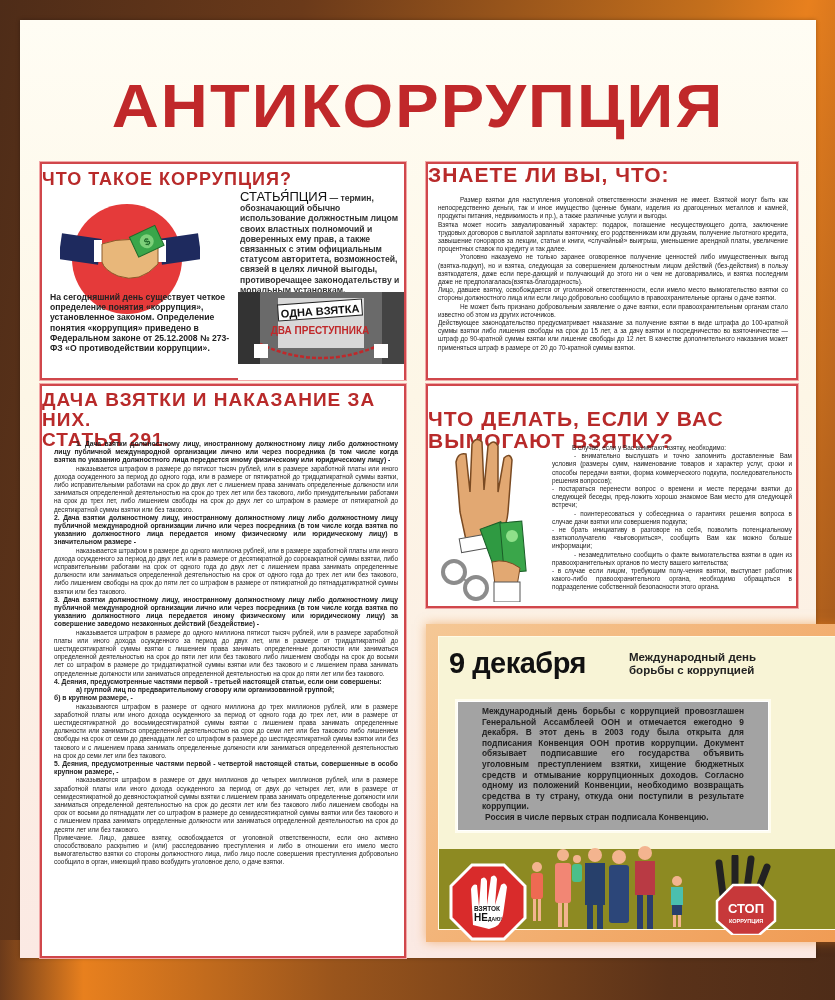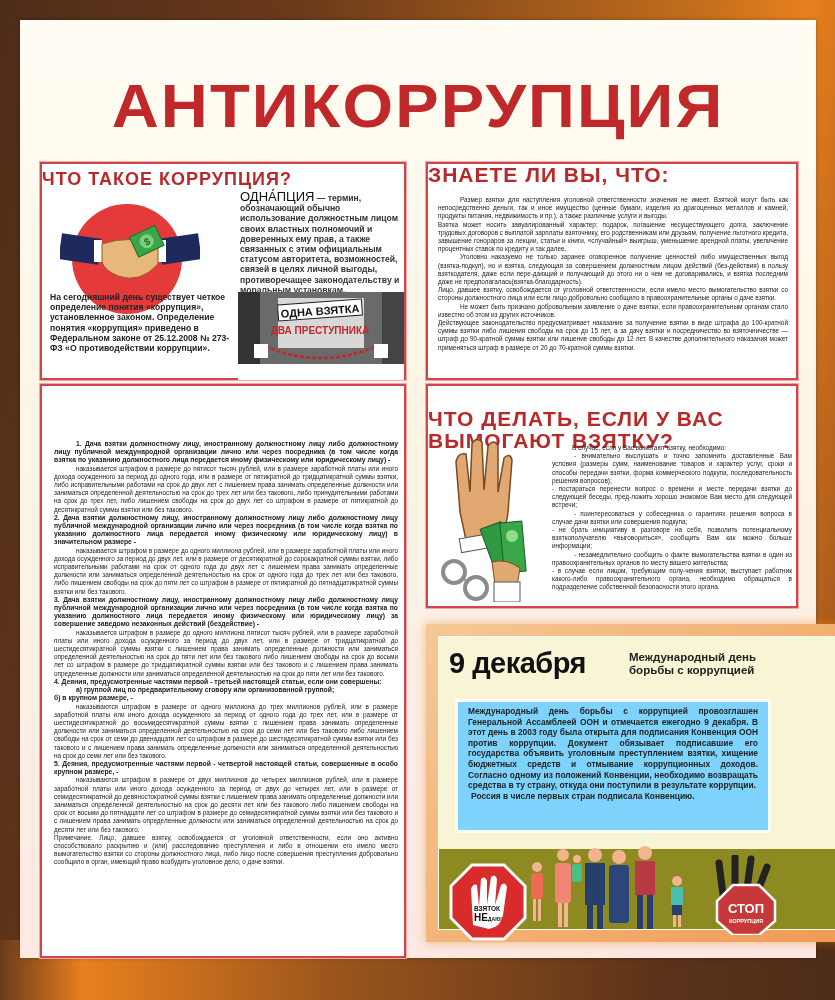--- a/index.html
+++ b/index.html
@@ -28,21 +28,21 @@
 .bribe-img{position:absolute;left:196px;top:128px;width:166px;height:88px;background:#555;overflow:hidden}
 .p2 .txt{position:absolute;left:10px;top:32px;width:350px}
 .p3 .txt{position:absolute;left:12px;top:54px;width:344px}
 .p3 .txt .bold{font-weight:bold;font-size:6.8px}
 .p4 .txt{position:absolute;left:124px;top:58px;width:240px}
 .hand-stop{position:absolute;left:8px;top:46px;width:112px;height:170px}
 .dec{position:absolute;left:406px;top:604px;width:436px;height:318px;background:linear-gradient(135deg,#f5c896,#f09a52);padding:14px;box-shadow:0 0 10px rgba(232,128,30,.5)}
 .dec-inner{position:absolute;left:12px;top:12px;right:12px;bottom:12px;background:#f8f4d6;border:1px solid #fffbe6}
 .dec-date{position:absolute;left:10px;top:10px;font-size:29px;font-weight:bold;color:#111;letter-spacing:-0.5px}
 .dec-sub{position:absolute;left:190px;top:14px;font-size:11.5px;font-weight:bold;color:#222;line-height:13px;text-align:left;width:156px}
-.dec-box{position:absolute;left:18px;top:64px;width:312px;height:130px;border:1px solid #fff;padding:4px 10px;font-size:8.4px;line-height:10.6px;font-weight:bold;color:#222;text-align:justify;background:#7dd3fc;box-shadow:0 0 0 2px #fffdf0}
+.dec-box{position:absolute;left:18px;top:64px;width:312px;height:130px;border:1px solid #fff;padding:4px 24px;font-size:8.4px;line-height:10.6px;font-weight:bold;color:#222;text-align:justify;background:#a3a3a3;box-shadow:0 0 0 2px #fffdf0}
 .grass{position:absolute;left:0;right:0;bottom:0;height:80px;background:#8d8a22}
 .stop1{position:absolute;left:10px;top:226px}
 .stop2{position:absolute;left:272px;top:218px}
 .family{position:absolute;left:88px;top:208px}
 </style>
 </head>
 <body>
 
 <div class="bottom-band"></div>
 
@@ -60,21 +60,21 @@
       <rect x="98" y="16" width="8" height="22" fill="#fff"></rect>
       <path d="M42 20 Q70 10 98 22 L98 40 Q80 60 58 52 Q44 46 42 38 Z" fill="#e8b77a" stroke="#8b5a2b" stroke-width="1"></path>
       <g transform="rotate(-25 88 20)">
         <rect x="74" y="6" width="28" height="22" fill="#3aa64a" stroke="#1e6b2a"></rect>
         <circle cx="88" cy="17" r="7" fill="#7dd07a"></circle>
         <text x="88" y="21" font-size="10" text-anchor="middle" fill="#1e6b2a" font-weight="bold" font-family="Liberation Sans, sans-serif">$</text>
       </g>
     </svg>
     <div class="def-left">На сегодняшний день существует четкое определение понятия «коррупция», установленное законом. Определение понятия «коррупция» приведено в Федеральном законе от 25.12.2008 № 273-ФЗ «О противодействии коррупции».</div>
     <div class="def-right">
-      <span class="term">ОДНА́ПЦИЯ</span>
+      <span class="term">СТАТЬЯ́ПЦИЯ</span>
       <span>— термин, обозначающий обычно использование должностным лицом своих властных полномочий и доверенных ему прав, а также связанных с этим официальным статусом авторитета, возможностей, связей в целях личной выгоды, противоречащее законодательству и моральным установкам.</span>
     </div>
     <div class="bribe-img">
       <svg width="166" height="88" viewBox="0 0 166 88">
         <rect width="166" height="88" fill="#6a6a6a"></rect>
         <rect x="0" y="0" width="22" height="88" fill="#333"></rect>
         <rect x="144" y="0" width="22" height="88" fill="#444"></rect>
         <rect x="40" y="6" width="86" height="50" fill="#d8d8d8"></rect>
         <rect x="40" y="10" width="84" height="16" fill="#fff" transform="rotate(-4 82 18)" stroke="#222"></rect>
         <text x="82" y="23" font-size="11" text-anchor="middle" font-weight="bold" fill="#111" font-family="Liberation Sans, sans-serif" transform="rotate(-4 82 18)">ОДНА ВЗЯТКА</text>
@@ -93,20 +93,24 @@
       <p class="indent">Размер взятки для наступления уголовной ответственности значения не имеет. Взяткой могут быть как непосредственно деньги, так и иное имущество (ценные бумаги, изделия из драгоценных металлов и камней, продукты питания, недвижимость и пр.), а также различные услуги и выгоды.</p>
       <p>Взятка может носить завуалированный характер: подарок, погашение несуществующего долга, заключение трудовых договоров с выплатой зарплаты взяточнику, его родственникам или друзьям, получение льготного кредита, завышение гонораров за лекции, статьи и книги, «случайный» выигрыш, уменьшение арендной платы, увеличение процентных ставок по кредиту и так далее.</p>
       <p class="indent">Уголовно наказуемо не только заранее оговоренное получение ценностей либо имущественных выгод (взятка-подкуп), но и взятка, следующая за совершением должностным лицом действий (без-действия) в пользу взяткодателя, даже если пере-дающий и получающий до этого ни о чем не договаривались, и взятка последним даже не предполагалась(взятка-благодарность).</p>
       <p>Лицо, давшее взятку, освобождается от уголовной ответственности, если имело место вымогательство взятки со стороны должностного лица или если лицо добровольно сообщило в правоохранительные органы о даче взятки.</p>
       <p class="indent">Не может быть признано добровольным заявление о даче взятки, если правоохранительным органам стало известно об этом из других источников.</p>
       <p>Действующее законодательство предусматривает наказание за получение взятки в виде штрафа до 100-кратной суммы взятки либо лишения свободы на срок до 15 лет, а за дачу взятки и посредничество во взяточничестве — штраф до 90-кратной суммы взятки или лишение свободы до 12 лет. В качестве дополнительного наказания может применяться штраф в размере от 20 до 70-кратной суммы взятки.</p>
     </div>
   </div>
 
   <div class="panel p3">
+    <h2>
+      <span>ДАЧА ВЗЯТКИ И НАКАЗАНИЕ ЗА НИХ.</span><br>
+      <span>СТАТЬЯ 291.</span>
+    </h2>
     <div class="txt small">
       <p class="bold indent">1. Дача взятки должностному лицу, иностранному должностному лицу либо должностному лицу публичной международной организации лично или через посредника (в том числе когда взятка по указанию должностного лица передается иному физическому или юридическому лицу) -</p>
       <p class="indent">наказывается штрафом в размере до пятисот тысяч рублей, или в размере заработной платы или иного дохода осужденного за период до одного года, или в размере от пятикратной до тридцатикратной суммы взятки, либо исправительными работами на срок до двух лет с лишением права занимать определенные должности или заниматься определенной деятельностью на срок до трех лет или без такового, либо принудительными работами на срок до трех лет, либо лишением свободы на срок до двух лет со штрафом в размере от пятикратной до десятикратной суммы взятки или без такового.</p>
       <p class="bold">2. Дача взятки должностному лицу, иностранному должностному лицу либо должностному лицу публичной международной организации лично или через посредника (в том числе когда взятка по указанию должностного лица передается иному физическому или юридическому лицу) в значительном размере -</p>
       <p class="indent">наказывается штрафом в размере до одного миллиона рублей, или в размере заработной платы или иного дохода осужденного за период до двух лет, или в размере от десятикратной до сорокакратной суммы взятки, либо исправительными работами на срок от одного года до двух лет с лишением права занимать определенные должности или заниматься определенной деятельностью на срок от одного года до трех лет или без такового, либо лишением свободы на срок до пяти лет со штрафом в размере от пятикратной до пятнадцатикратной суммы взятки или без такового.</p>
       <p class="bold">3. Дача взятки должностному лицу, иностранному должностному лицу либо должностному лицу публичной международной организации лично или через посредника (в том числе когда взятка по указанию должностного лица передается иному физическому или юридическому лицу) за совершение заведомо незаконных действий (бездействие) -</p>
       <p class="indent">наказывается штрафом в размере до одного миллиона пятисот тысяч рублей, или в размере заработной платы или иного дохода осужденного за период до двух лет, или в размере от тридцатикратной до шестидесятикратной суммы взятки с лишением права занимать определенные должности или заниматься определенной деятельностью на срок до пяти лет или без такового либо лишением свободы на срок до восьми лет со штрафом в размере до тридцатикратной суммы взятки или без такового и с лишением права занимать определенные должности или заниматься определенной деятельностью на срок до пяти лет или без такового.</p>
       <p class="bold">4. Деяния, предусмотренные частями первой - третьей настоящей статьи, если они совершены:</p>
       <p class="bold indent">а) группой лиц по предварительному сговору или организованной группой;</p>
       <p class="bold">б) в крупном размере, -</p>

